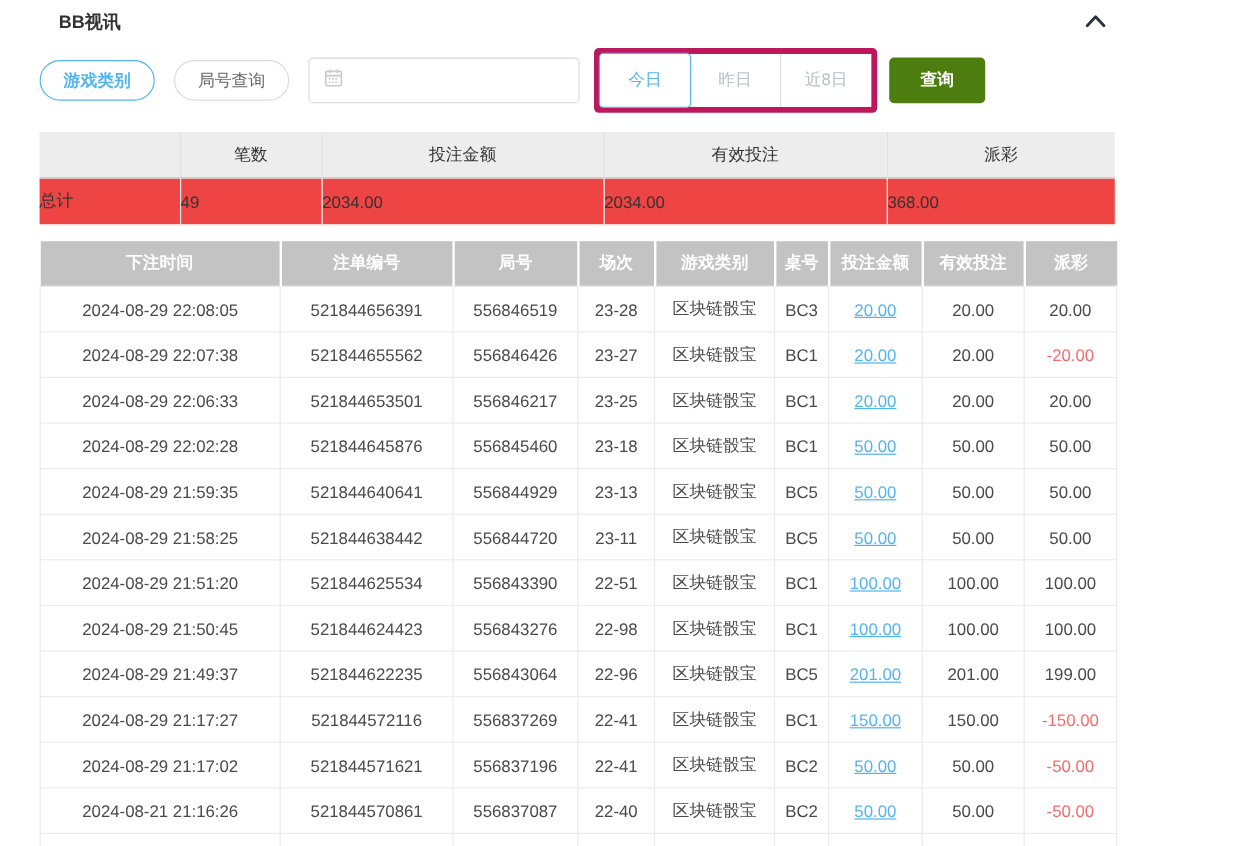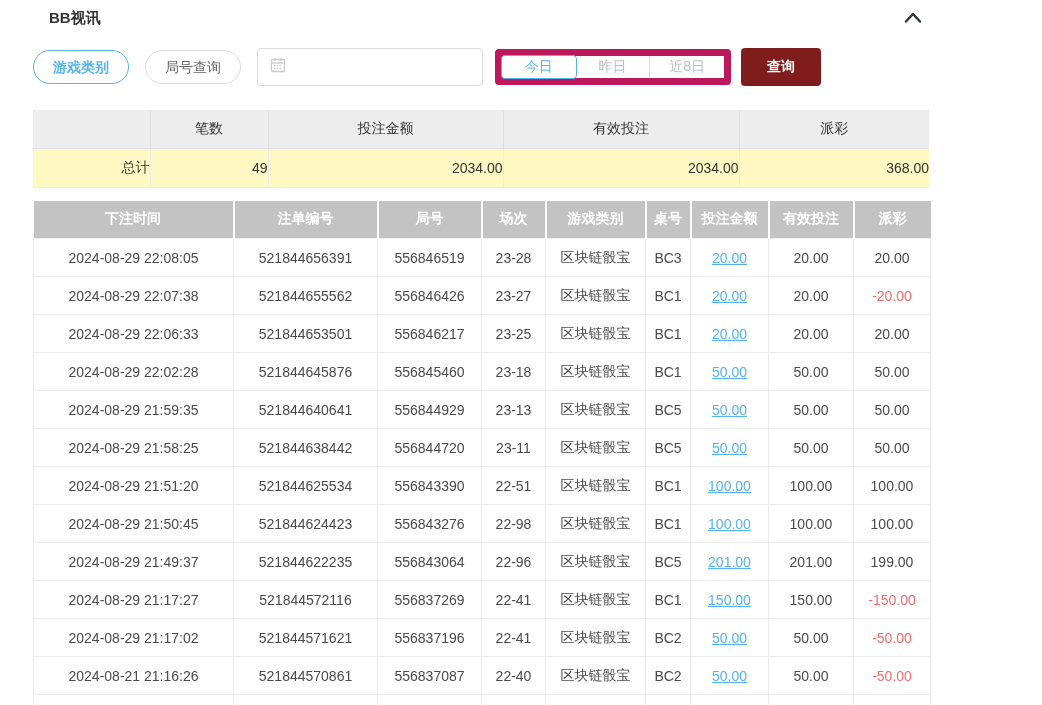--- a/index.html
+++ b/index.html
@@ -16,40 +16,40 @@
   
   .filters { margin-top: 19px; display: flex; align-items: center; height: 38px; }
   .tab-pill { height: 34px; padding: 0 19px; border-radius: 17px; background: #fff;
     font-size: 14px; line-height: 32px; cursor: pointer; margin-right: 16px;
     border: 1px solid #dcdcdc; color: #666; }
   .tab-pill.active { border-color: #54b4ef; color: #54b4ef; font-weight: bold; }
   .date-input { height: 38px; width: 226px; border: 1px solid #dcdcdc; border-radius: 4px;
     display: flex; align-items: center; padding: 0 10px 0 12px; cursor: pointer; }
   .date-input svg { flex: 0 0 auto; margin-right: 9px; }
   .date-value { font-size: 16px; color: #333; white-space: nowrap; }
-  .range-group { display: flex; margin-left: 12px; height: 36px; width: 236px;
-    border: 7px solid #be185d; border-radius: 4px; }
+  .range-group { display: flex; margin-left: 12px; height: 54px; width: 236px;
+    border: 5px solid #be185d; border-radius: 4px; }
   .range-btn { flex: 1; background: #fff; border: none; border-right: 1px solid #dcdcdc;
     font-size: 14px; color: #b9bec7; cursor: pointer; }
   .range-btn:last-child { border-right: none; }
   .range-btn.active { border: 1px solid #54b4ef; border-radius: 4px; color: #54b4ef;
     margin: -1px; position: relative; z-index: 1; }
-  .search-btn { margin-left: 10px; width: 80px; height: 38px; background: #7f1d1d;
+  .search-btn { margin-left: 10px; width: 80px; height: 38px; background: #4d7c0f;
     color: #fff; border: none; border-radius: 4px; font-size: 14px; font-weight: bold;
     cursor: pointer; }
 
   
   table { border-collapse: collapse; table-layout: fixed; }
   .summary-table { margin-top: 24px; width: 896px; }
   .summary-table th { background: #ededed; height: 38px; font-size: 14px; font-weight: normal;
     color: #333; border: 1px solid #e0e0e0; border-top: none; text-align: center; }
   .summary-table th:first-child { border-left: none; }
   .summary-table th:last-child { border-right: none; }
-  .summary-table td { height: 39px; font-size: 14px; color: #333; text-align: right;
-    background: #fef9c3; border: 1px solid #ececec; border-left: none; }
+  .summary-table td { height: 39px; font-size: 14px; color: #333; text-align: left;
+    background: #ef4444; border: 1px solid #ececec; border-left: none; }
   .summary-table td:last-child { border-right: none; }
 
   
   .bet-table { margin-top: 13px; width: 896px; }
   .bet-table th { background: #c3c3c3; color: #fff; font-size: 14px; font-weight: bold;
     height: 38px; text-align: center; border-right: 2px solid #fff; }
   .bet-table th:last-child { border-right: none; }
   .bet-table td { height: 38px; font-size: 14px; color: #4a4a4a; text-align: center;
     background: #fff; border: 1px solid #ececec; white-space: nowrap; }
   .bet-table td.neg { color: #f56c6c; }

